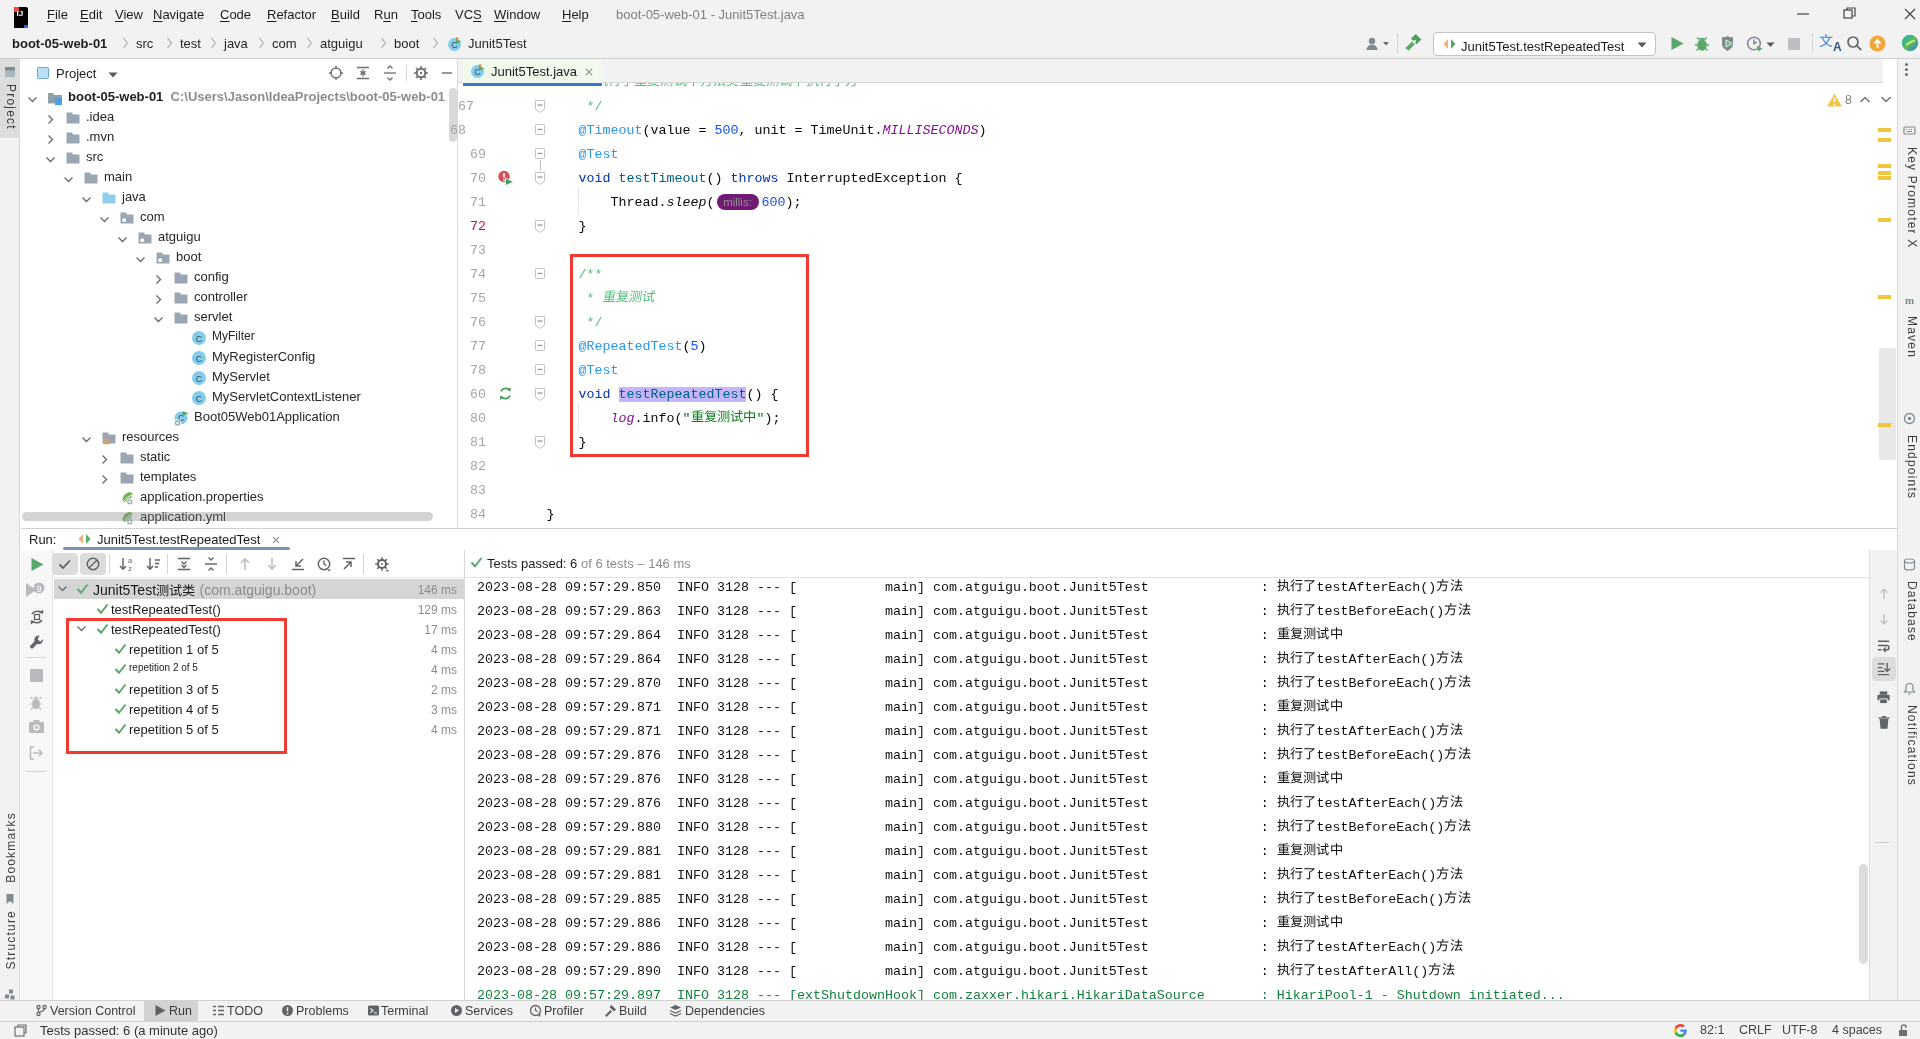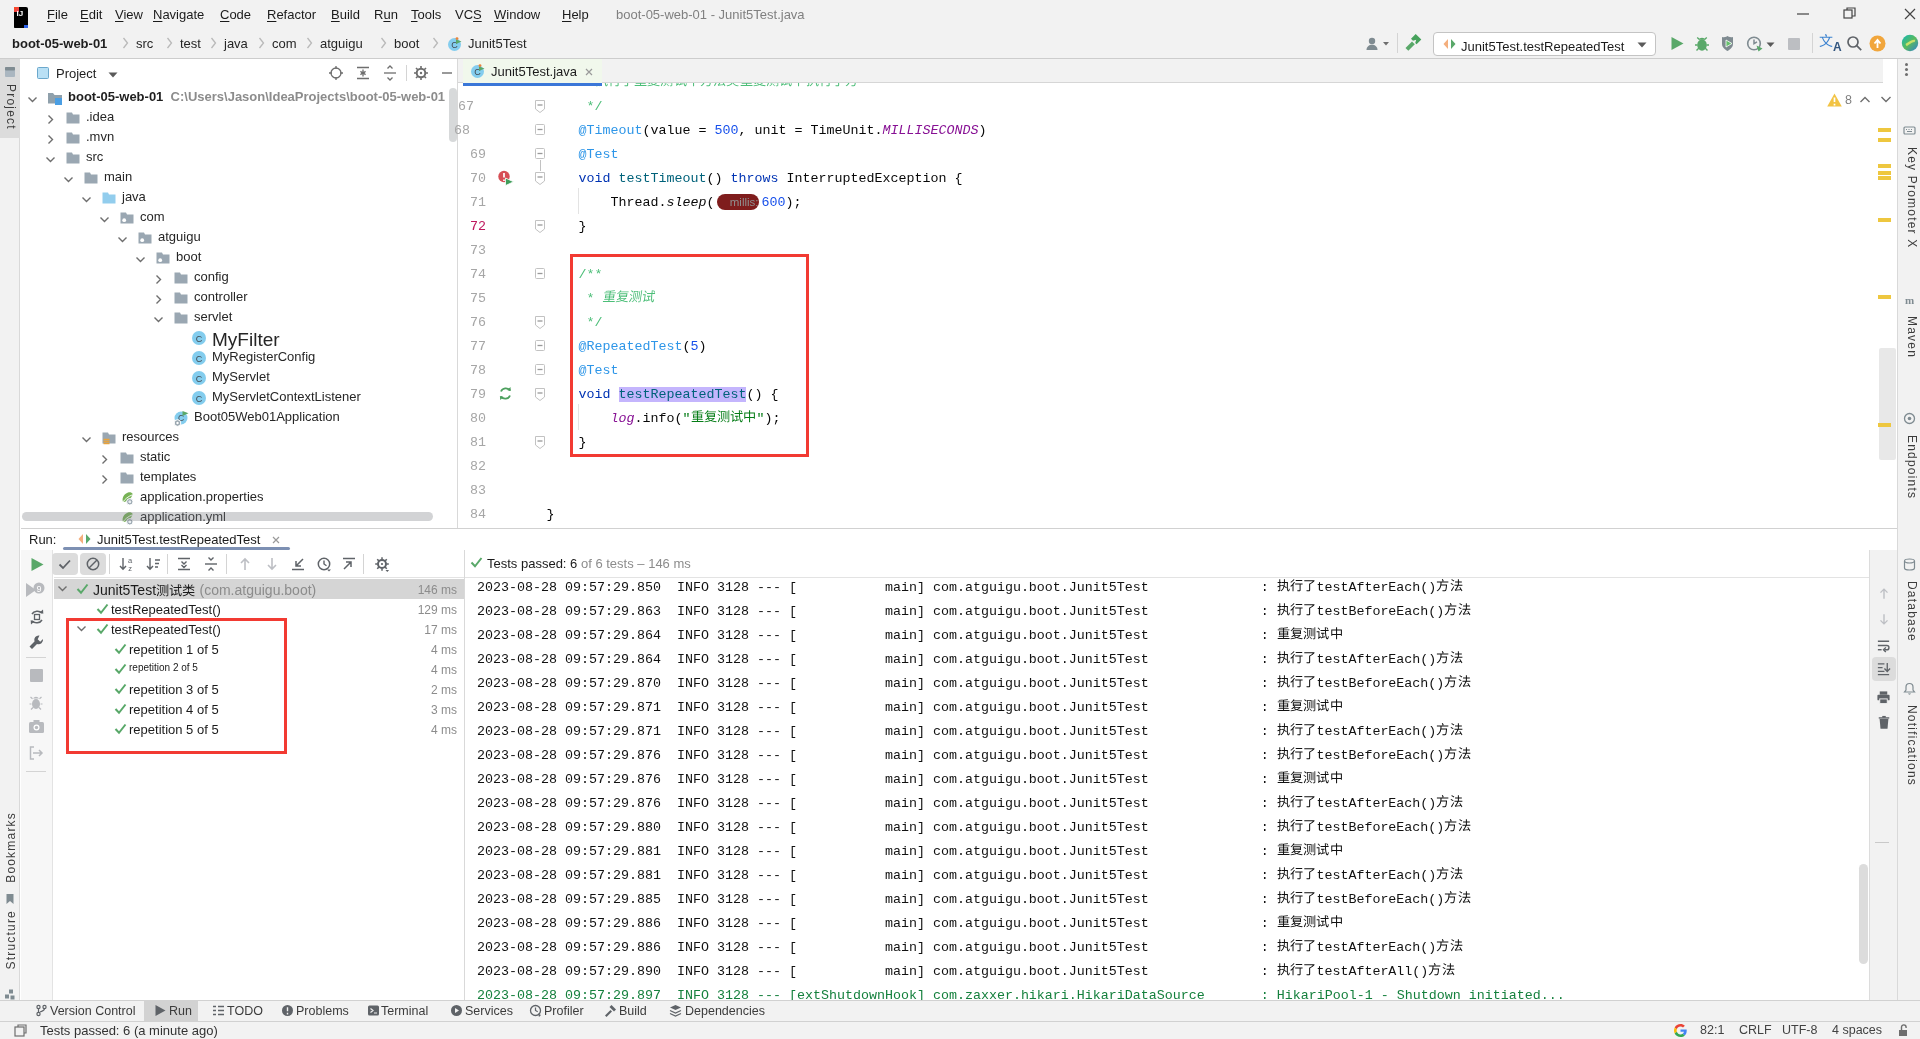--- a/index.html
+++ b/index.html
@@ -313,21 +313,21 @@
     <path d="M1.5 1.5l4 4 4-4" fill="none" stroke="#6e6e6e" stroke-width="1.4"></path>
   </svg>
 <svg class="abs" style="left:173px;top:310px" width="16" height="16" viewBox="0 0 16 16">
     <path d="M1.5 2.5h5.5l1 2h6.5v9H1.5z" fill="#9aa7b2"></path>
   </svg>
 <div class="abs" style="left:194px;top:309px;font-size:13px;color:#262626;white-space:nowrap">servlet</div>
 <svg class="abs" style="left:191px;top:330px" width="16" height="16" viewBox="0 0 16 16">
     <circle cx="8" cy="8" r="7" fill="#84cdee"></circle>
     <text x="8" y="11.5" font-size="9" fill="#41484e" text-anchor="middle" font-family="Liberation Sans">C</text>
   </svg>
-<div class="abs" style="left:212px;top:329px;font-size:19px;color:#262626;white-space:nowrap">MyFilter</div>
+<div class="abs" style="left:212px;top:329px;font-size:12px;color:#262626;white-space:nowrap">MyFilter</div>
 <svg class="abs" style="left:191px;top:350px" width="16" height="16" viewBox="0 0 16 16">
     <circle cx="8" cy="8" r="7" fill="#84cdee"></circle>
     <text x="8" y="11.5" font-size="9" fill="#41484e" text-anchor="middle" font-family="Liberation Sans">C</text>
   </svg>
 <div class="abs" style="left:212px;top:349px;font-size:13px;color:#262626;white-space:nowrap">MyRegisterConfig</div>
 <svg class="abs" style="left:191px;top:370px" width="16" height="16" viewBox="0 0 16 16">
     <circle cx="8" cy="8" r="7" fill="#84cdee"></circle>
     <text x="8" y="11.5" font-size="9" fill="#41484e" text-anchor="middle" font-family="Liberation Sans">C</text>
   </svg>
 <div class="abs" style="left:212px;top:369px;font-size:13px;color:#262626;white-space:nowrap">MyServlet</div>
@@ -449,36 +449,36 @@
         <use href="#z1"></use>
       </svg><svg class="cj" viewBox="0 0 1000 1000" fill="currentColor">
         <use href="#z2"></use>
       </svg><svg class="cj" viewBox="0 0 1000 1000" fill="currentColor">
         <use href="#z3"></use>
       </svg><svg class="cj" viewBox="0 0 1000 1000" fill="currentColor">
         <use href="#z4"></use>
       </svg>"</span>);</div>
 <div class="abs mono" style="left:546.5px;top:433.5px;line-height:17px;color:#080808">    }</div>
 <div class="abs mono" style="left:546.5px;top:505.5px;line-height:17px;color:#080808">}</div>
-<div class="abs" style="left:716.5px;top:194px;width:42px;height:16px;background:#7f1d1d;border-radius:8px;color:#909090;font-size:11.5px;text-align:right;line-height:16px">millis:</div>
+<div class="abs" style="left:716.5px;top:194px;width:42px;height:16px;background:#701a75;border-radius:8px;color:#909090;font-size:11.5px;text-align:center;line-height:16px">millis:</div>
 <div class="abs" style="left:578px;top:188px;width:1px;height:26px;background:#e3e3e3"></div>
 <div class="abs" style="left:578px;top:404px;width:1px;height:26px;background:#e3e3e3"></div>
 <div class="abs mono" style="left:446px;top:97.5px;width:40px;text-align:center;color:#a6a6a6;line-height:17px">67</div>
-<div class="abs mono" style="left:454px;top:121.5px;width:40px;text-align:left;color:#a6a6a6;line-height:17px">68</div>
+<div class="abs mono" style="left:438px;top:121.5px;width:40px;text-align:center;color:#a6a6a6;line-height:17px">68</div>
 <div class="abs mono" style="left:446px;top:145.5px;width:40px;text-align:right;color:#a6a6a6;line-height:17px">69</div>
 <div class="abs mono" style="left:446px;top:169.5px;width:40px;text-align:right;color:#a6a6a6;line-height:17px">70</div>
 <div class="abs mono" style="left:446px;top:193.5px;width:40px;text-align:right;color:#a6a6a6;line-height:17px">71</div>
 <div class="abs mono" style="left:446px;top:217.5px;width:40px;text-align:right;color:#be185d;line-height:17px">72</div>
 <div class="abs mono" style="left:446px;top:241.5px;width:40px;text-align:right;color:#a6a6a6;line-height:17px">73</div>
 <div class="abs mono" style="left:446px;top:265.5px;width:40px;text-align:right;color:#a6a6a6;line-height:17px">74</div>
 <div class="abs mono" style="left:446px;top:289.5px;width:40px;text-align:right;color:#a6a6a6;line-height:17px">75</div>
 <div class="abs mono" style="left:446px;top:313.5px;width:40px;text-align:right;color:#a6a6a6;line-height:17px">76</div>
 <div class="abs mono" style="left:446px;top:337.5px;width:40px;text-align:right;color:#a6a6a6;line-height:17px">77</div>
 <div class="abs mono" style="left:446px;top:361.5px;width:40px;text-align:right;color:#a6a6a6;line-height:17px">78</div>
-<div class="abs mono" style="left:446px;top:385.5px;width:40px;text-align:right;color:#a6a6a6;line-height:17px">79</div>
+<div class="abs mono" style="left:446px;top:385.5px;width:40px;text-align:right;color:#a6a6a6;line-height:17px">60</div>
 <div class="abs mono" style="left:446px;top:409.5px;width:40px;text-align:right;color:#a6a6a6;line-height:17px">80</div>
 <div class="abs mono" style="left:446px;top:433.5px;width:40px;text-align:right;color:#a6a6a6;line-height:17px">81</div>
 <div class="abs mono" style="left:446px;top:457.5px;width:40px;text-align:right;color:#a6a6a6;line-height:17px">82</div>
 <div class="abs mono" style="left:446px;top:481.5px;width:40px;text-align:right;color:#a6a6a6;line-height:17px">83</div>
 <div class="abs mono" style="left:446px;top:505.5px;width:40px;text-align:right;color:#a6a6a6;line-height:17px">84</div>
 <svg class="abs" style="left:498px;top:170px" width="16" height="16" viewBox="0 0 16 16">
 <circle cx="6" cy="6.5" r="5.7" fill="#d64e55"></circle>
     <path d="M6 3v4.4M6 9.4v1.7" stroke="#fff" stroke-width="1.7"></path>
 <path d="M7.5 8l8 3.8-8 3.8z" fill="#3f9d5a" stroke="#fff" stroke-width="0.8"></path>
   </svg>

